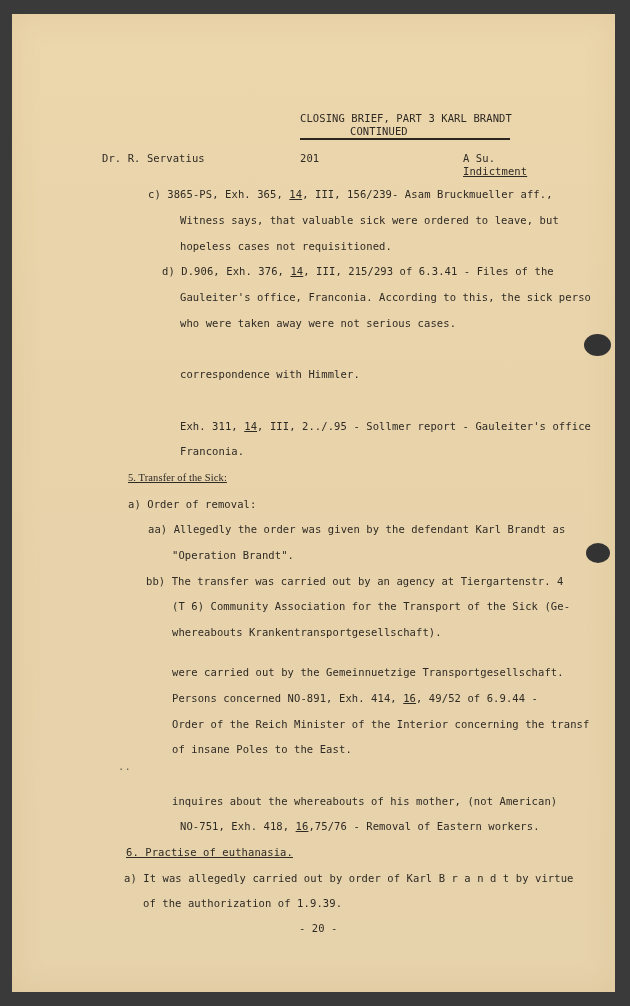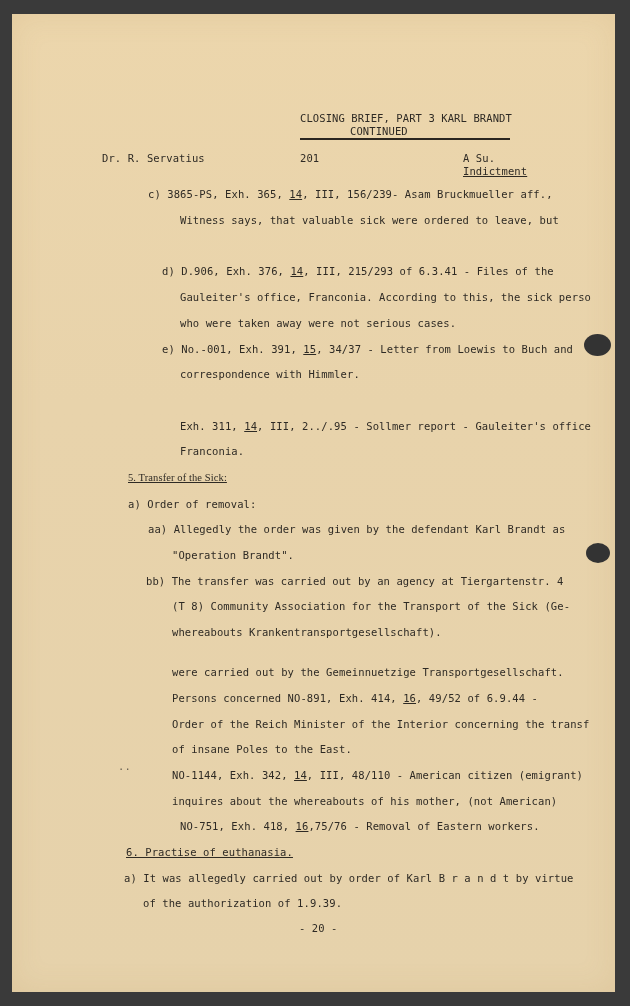--- a/index.html
+++ b/index.html
@@ -49,44 +49,43 @@
   <div class="tw" style="left:338px; top:110px;">CONTINUED</div>
   <div class="rule" style="left:288px; top:124px; width:210px;"></div>
 
   <div class="tw" style="left:90px; top:137px;">Dr. R. Servatius</div>
   <div class="tw" style="left:288px; top:137px;">201</div>
   <div class="tw" style="left:451px; top:137px;">A Su.</div>
   <div class="tw u" style="left:451px; top:150px;">Indictment</div>
 
   <div class="tw" style="left:136px; top:173px;"><span>c) 3865-PS, Exh. 365, </span><span class="u">14</span><span>, III, 156/239- Asam Bruckmueller aff.,</span></div>
   <div class="tw" style="left:168px; top:199px;">Witness says, that valuable sick were ordered to leave, but</div>
+  <div class="tw" style="left:168px; top:225px;">hopeless cases not requisitioned.</div>
 
   <div class="tw" style="left:150px; top:250px;"><span>d) D.906, Exh. 376, </span><span class="u">14</span><span>, III, 215/293 of 6.3.41 - Files of the</span></div>
   <div class="tw" style="left:168px; top:276px;">Gauleiter's office, Franconia. According to this, the sick perso</div>
   <div class="tw" style="left:168px; top:302px;">who were taken away were not serious cases.</div>
 
-  <div class="tw" style="left:150px; top:328px;"><span>e) No.-001, Exh. 391, </span><span class="u">15</span><span>, 34/37 - Letter from Loewis to Buch and</span></div>
   <div class="tw" style="left:168px; top:353px;">correspondence with Himmler.</div>
   <div class="tw" style="left:168px; top:405px;"><span>Exh. 311, </span><span class="u">14</span><span>, III, 2../.95 - Sollmer report - Gauleiter's office</span></div>
   <div class="tw" style="left:168px; top:430px;">Franconia.</div>
 
   <div class="tw u" style="left:116px; top:457px;font-family:Liberation Serif, serif;">5. Transfer of the Sick:</div>
   <div class="tw" style="left:116px; top:483px;">a) Order of removal:</div>
   <div class="tw" style="left:136px; top:508px;">aa) Allegedly the order was given by the defendant Karl Brandt as</div>
   <div class="tw" style="left:160px; top:534px;">"Operation Brandt".</div>
 
   <div class="tw" style="left:134px; top:560px;">bb) The transfer was carried out by an agency at Tiergartenstr. 4</div>
-  <div class="tw" style="left:160px; top:585px;">(T 8) Community Association for the Transport of the Sick (Ge-</div>
+  <div class="tw" style="left:160px; top:585px;">(T 6) Community Association for the Transport of the Sick (Ge-</div>
   <div class="tw" style="left:160px; top:611px;">whereabouts Krankentransportgesellschaft).</div>
   <div class="tw" style="left:160px; top:651px;">were carried out by the Gemeinnuetzige Transportgesellschaft.</div>
   <div class="tw" style="left:160px; top:677px;"><span>Persons concerned NO-891, Exh. 414, </span><span class="u">16</span><span>, 49/52 of 6.9.44 -</span></div>
   <div class="tw" style="left:160px; top:703px;">Order of the Reich Minister of the Interior concerning the transf</div>
   <div class="tw" style="left:160px; top:728px;">of insane Poles to the East.</div>
   <div class="tw" style="left:106px; top:745px; color:#6b6254;">..</div>
-  <div class="tw" style="left:160px; top:754px;"><span>NO-1144, Exh. 342, </span><span class="u">14</span><span>, III, 48/110 - American citizen (emigrant)</span></div>
   <div class="tw" style="left:160px; top:780px;">inquires about the whereabouts of his mother, (not American)</div>
   <div class="tw" style="left:168px; top:805px;"><span>NO-751, Exh. 418, </span><span class="u">16</span><span>,75/76 - Removal of Eastern workers.</span></div>
 
   <div class="tw u" style="left:114px; top:831px;">6. Practise of euthanasia.</div>
   <div class="tw" style="left:112px; top:857px;">a) It was allegedly carried out by order of Karl B r a n d t by virtue</div>
   <div class="tw" style="left:131px; top:882px;">of the authorization of 1.9.39.</div>
 
   <div class="tw" style="left:287px; top:907px;">- 20 -</div>
 
   <div class="punch" style="left:572px; top:320px; width:27px; height:22px;"></div>

